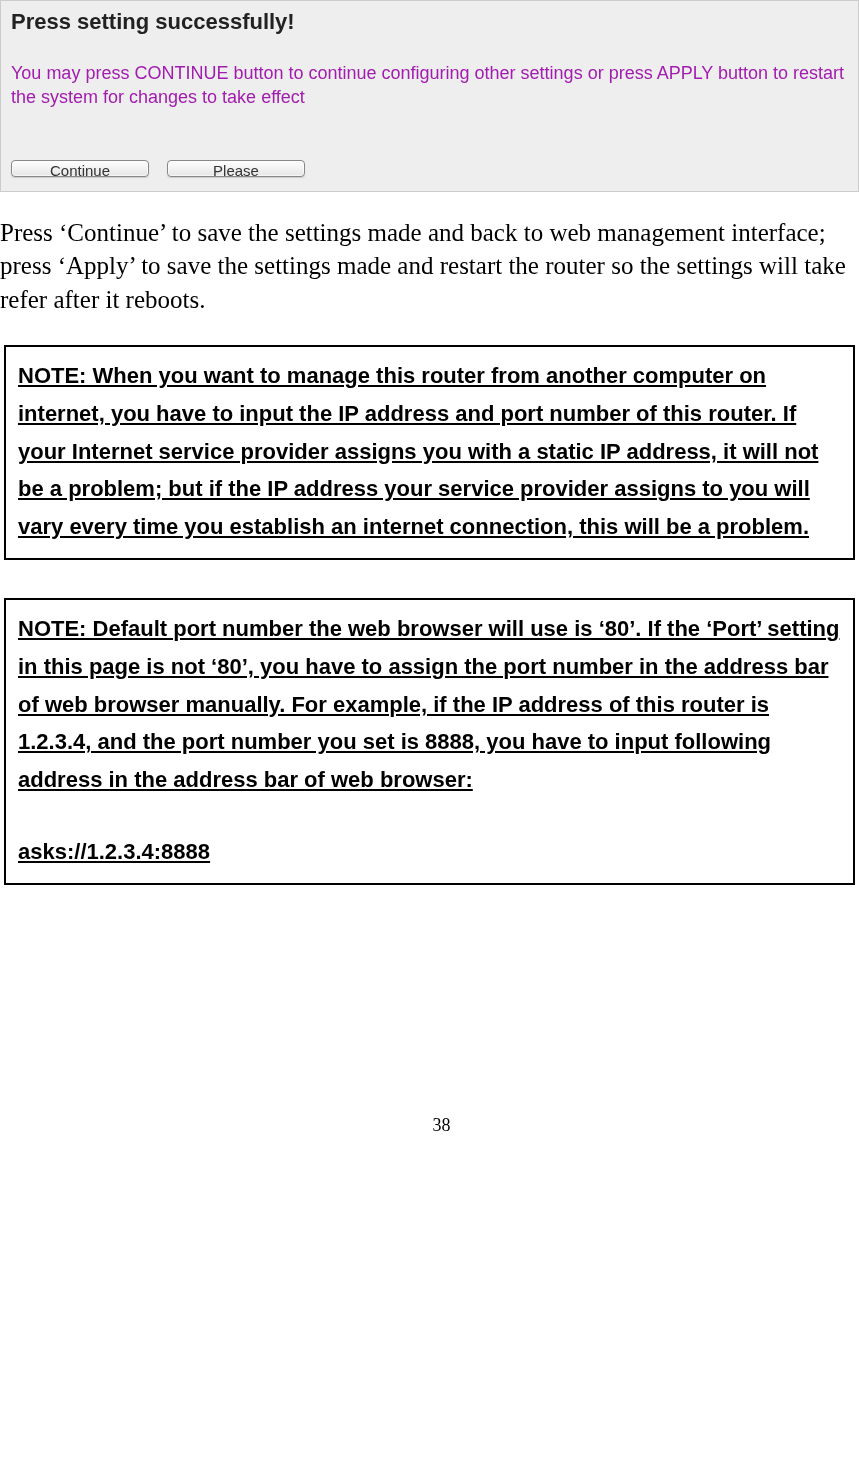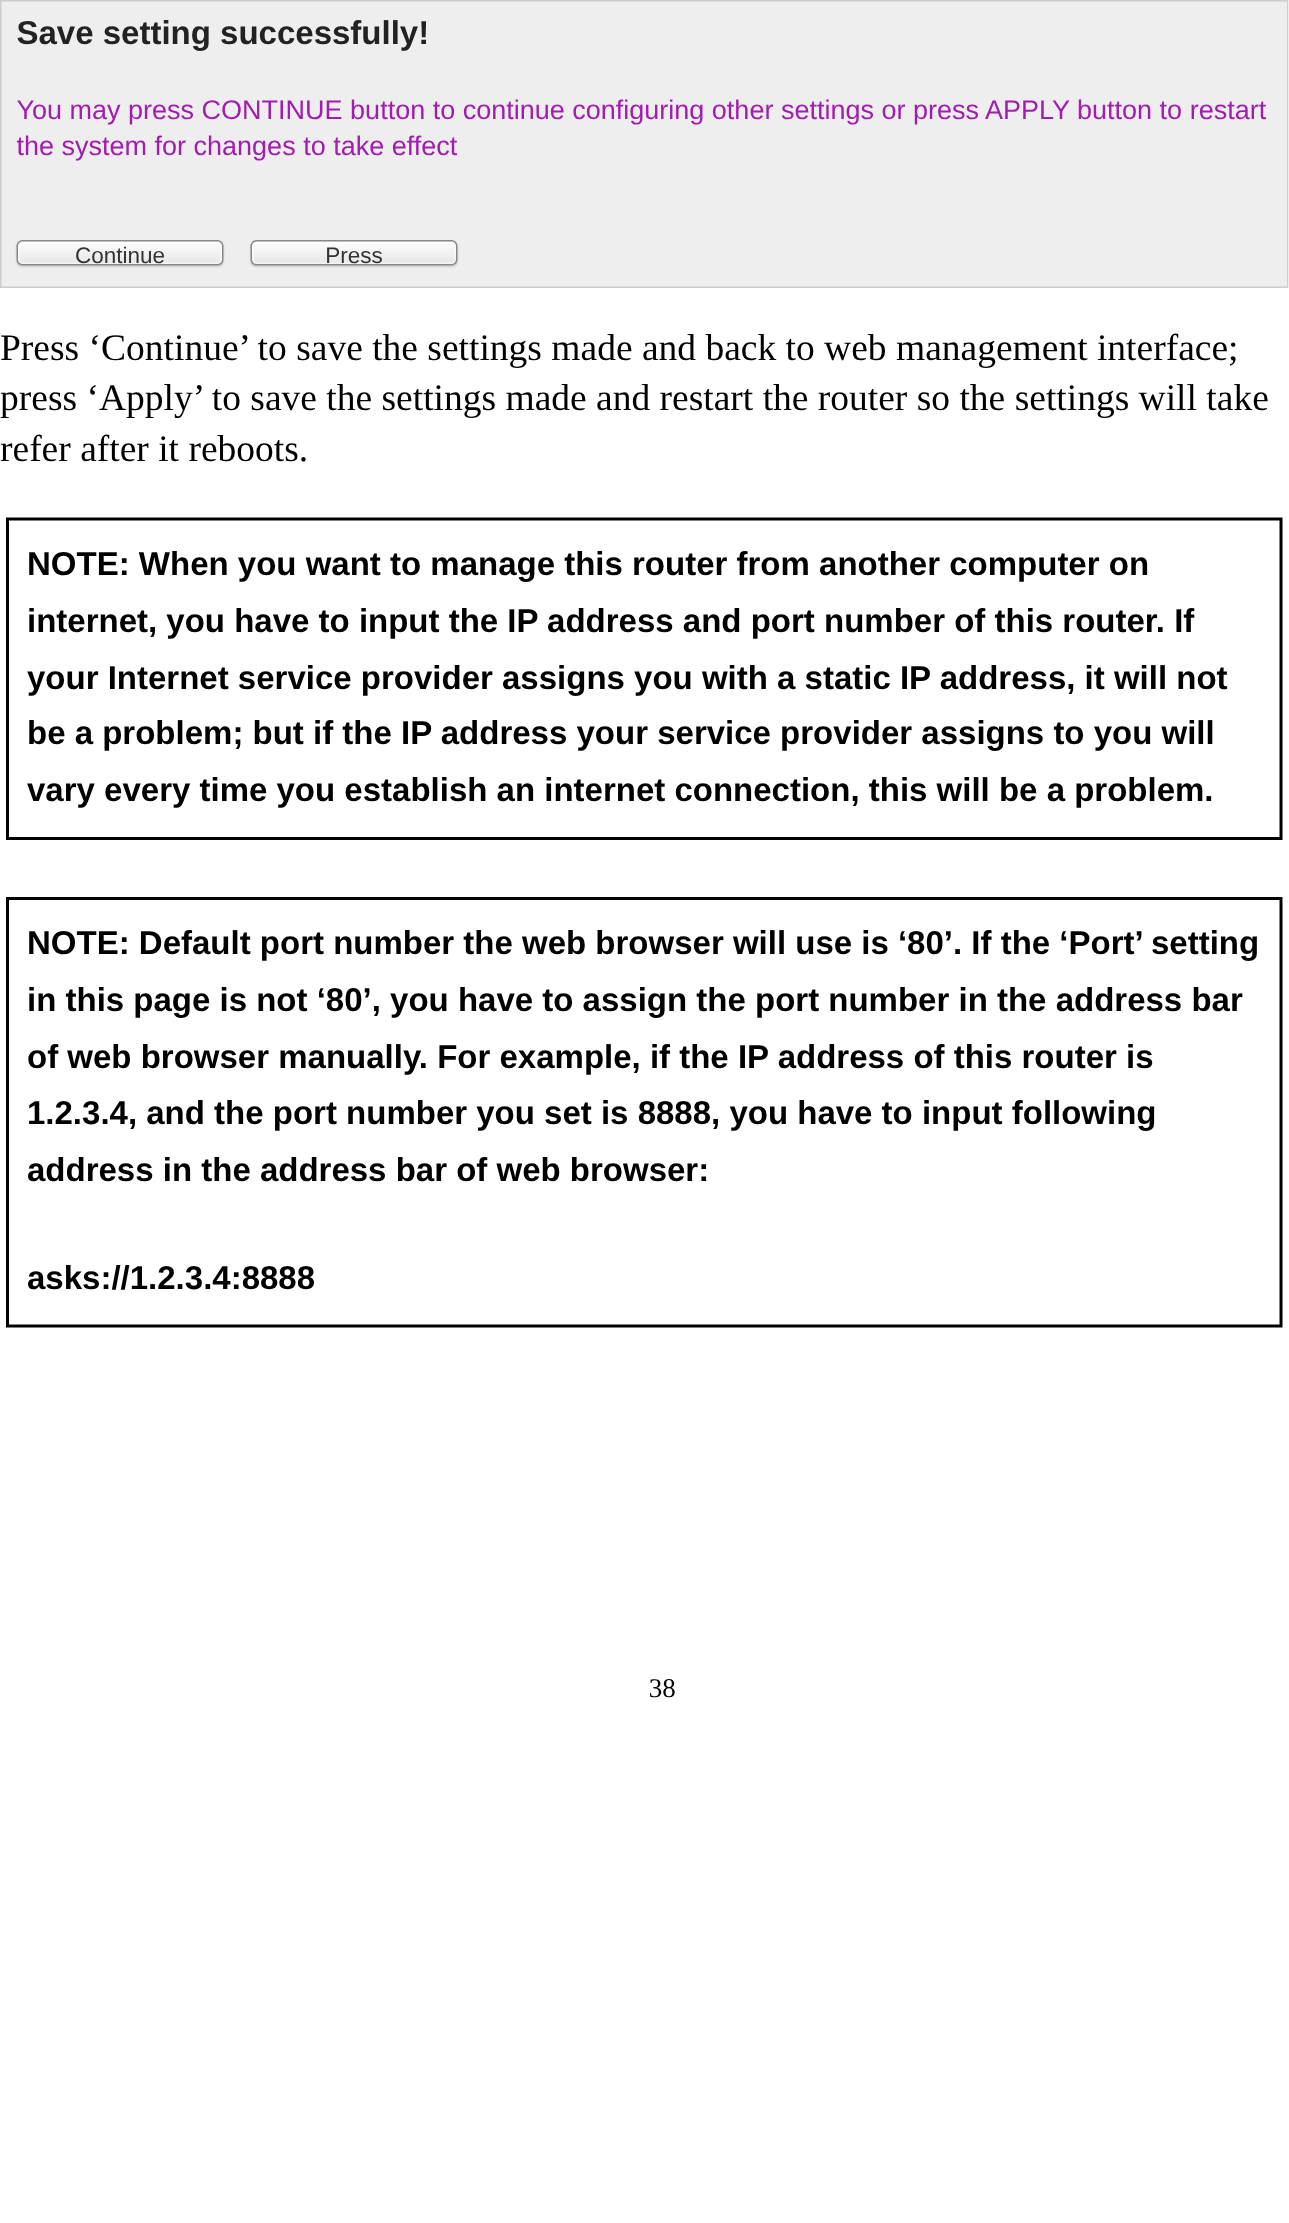--- a/index.html
+++ b/index.html
@@ -47,20 +47,21 @@
   }
   .body-text {
     font-size: 25px;
     line-height: 1.35;
     margin: 0 2px 28px 0;
   }
   .note-box {
     border: 2px solid #000;
     padding: 10px 12px 12px 12px;
     margin: 0 4px 38px 4px;
+    text-decoration: underline;
   }
   .note-para {
     font-family: Arial, sans-serif;
     font-size: 22px;
     font-weight: bold;
     line-height: 1.72;
     margin: 0;
   }
   .note-para + .note-para { margin-top: 34px; }
   .page-num {
@@ -68,25 +69,25 @@
     font-size: 18px;
     margin-top: 230px;
     padding-bottom: 10px;
     padding-left: 24px;
   }
 </style>
 </head>
 <body>
 
 <div class="dialog-panel">
-  <div class="dlg-title">Save setting successfully!</div>
+  <div class="dlg-title">Press setting successfully!</div>
   <div class="dlg-msg">You may press CONTINUE button to continue configuring other settings or press APPLY button to restart the system for changes to take effect</div>
   <div class="dlg-buttons">
     <button class="dlg-btn">Continue</button>
-    <button class="dlg-btn">Press</button>
+    <button class="dlg-btn">Please</button>
   </div>
 </div>
 
 <p class="body-text">Press ‘Continue’ to save the settings made and back to web management interface; press ‘Apply’ to save the settings made and restart the router so the settings will take refer after it reboots.</p>
 
 <div class="note-box">
   <p class="note-para">NOTE: When you want to manage this router from another computer on internet, you have to input the IP address and port number of this router. If your Internet service provider assigns you with a static IP address, it will not be a problem; but if the IP address your service provider assigns to you will vary every time you establish an internet connection, this will be a problem.</p>
 </div>
 
 <div class="note-box">

